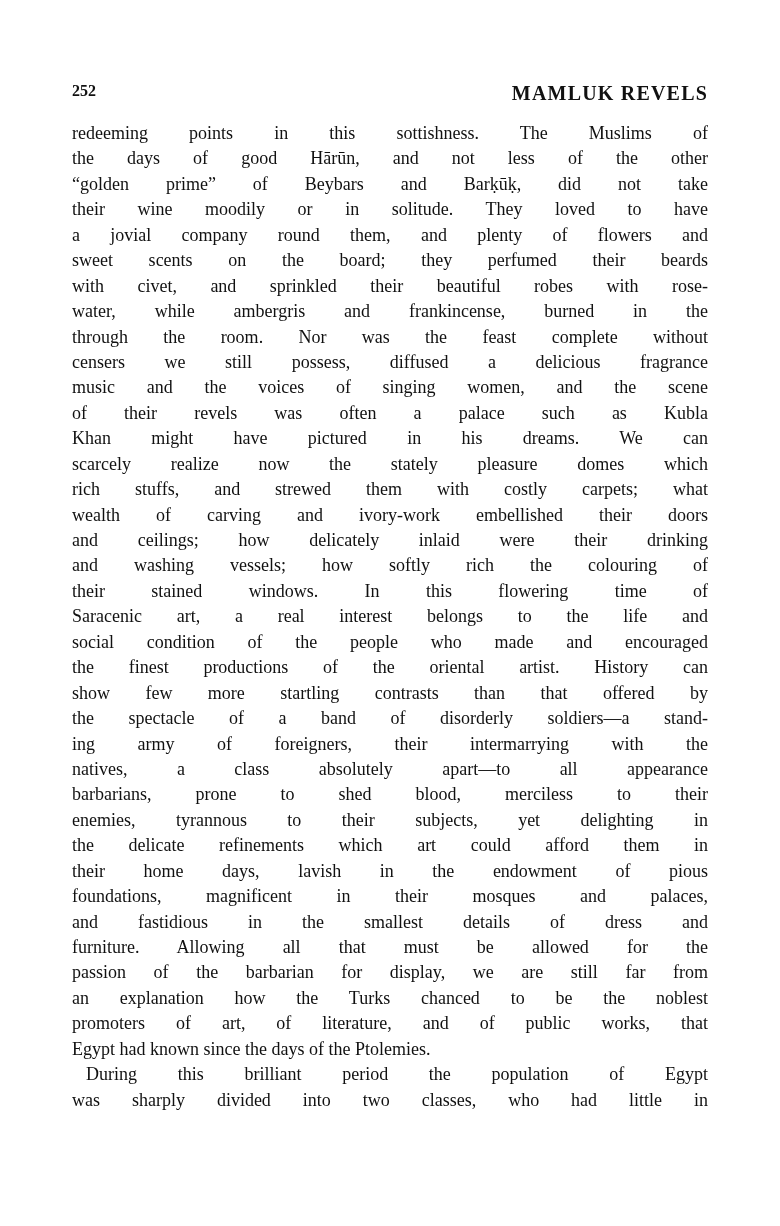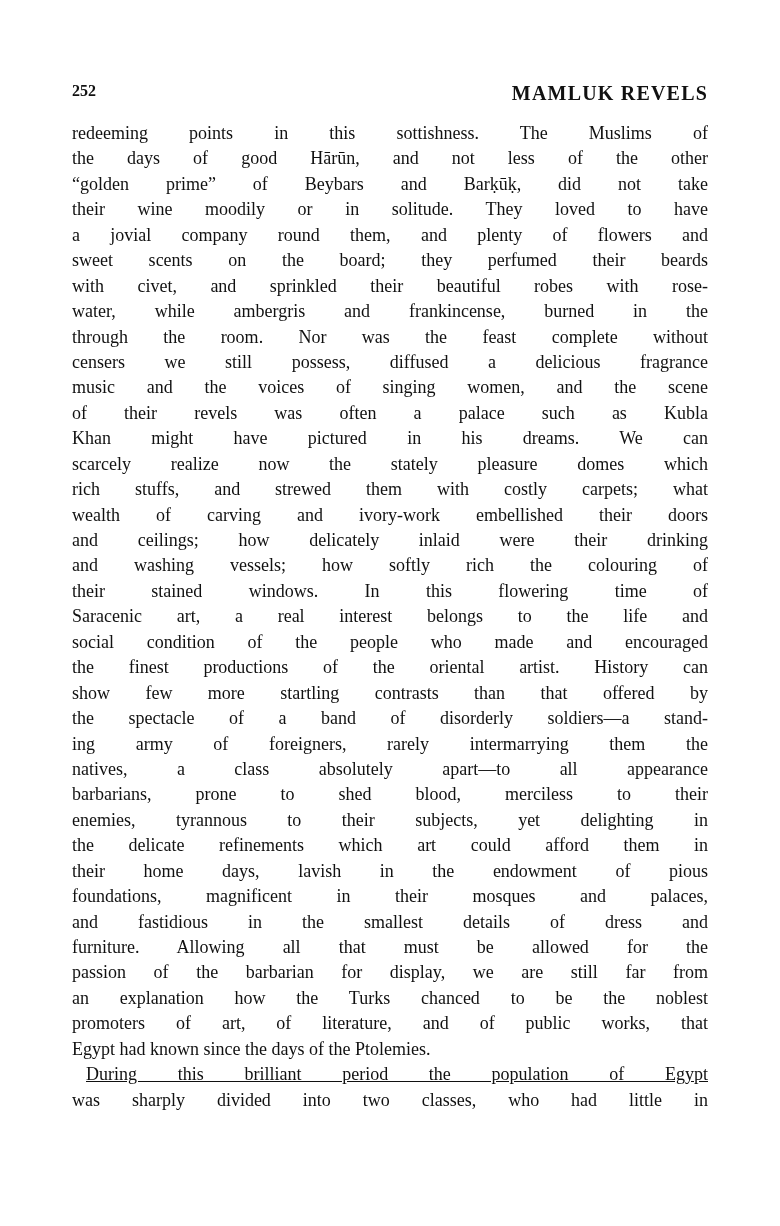--- a/index.html
+++ b/index.html
@@ -54,21 +54,20 @@
       text-align-last: justify;
       white-space: nowrap;
       height: 25.45px;
       overflow: visible;
     }
     .line.last {
       text-align-last: left;
     }
     .line.indent {
       padding-left: 14px;
-      text-decoration: underline;
     }
   </style>
 </head>
 <body>
 
 <div class="page">
   <div class="running-head">
     <span class="page-number">252</span>
     <span class="head-title">MAMLUK REVELS</span>
   </div>
@@ -92,21 +91,21 @@
       <span class="line">rich stuffs, and strewed them with costly carpets; what</span>
       <span class="line">wealth of carving and ivory-work embellished their doors</span>
       <span class="line">and ceilings; how delicately inlaid were their drinking</span>
       <span class="line">and washing vessels; how softly rich the colouring of</span>
       <span class="line">their stained windows.  In this flowering time of</span>
       <span class="line">Saracenic art, a real interest belongs to the life and</span>
       <span class="line">social condition of the people who made and encouraged</span>
       <span class="line">the finest productions of the oriental artist.  History can</span>
       <span class="line">show few more startling contrasts than that offered by</span>
       <span class="line">the spectacle of a band of disorderly soldiers—a stand-</span>
-      <span class="line">ing army of foreigners, rarely intermarrying them the</span>
+      <span class="line">ing army of foreigners, their intermarrying with the</span>
       <span class="line">natives, a class absolutely apart—to all appearance</span>
       <span class="line">barbarians, prone to shed blood, merciless to their</span>
       <span class="line">enemies, tyrannous to their subjects, yet delighting in</span>
       <span class="line">the delicate refinements which art could afford them in</span>
       <span class="line">their home days, lavish in the endowment of pious</span>
       <span class="line">foundations, magnificent in their mosques and palaces,</span>
       <span class="line">and fastidious in the smallest details of dress and</span>
       <span class="line">furniture.  Allowing all that must be allowed for the</span>
       <span class="line">passion of the barbarian for display, we are still far from</span>
       <span class="line">an explanation how the Turks chanced to be the noblest</span>

